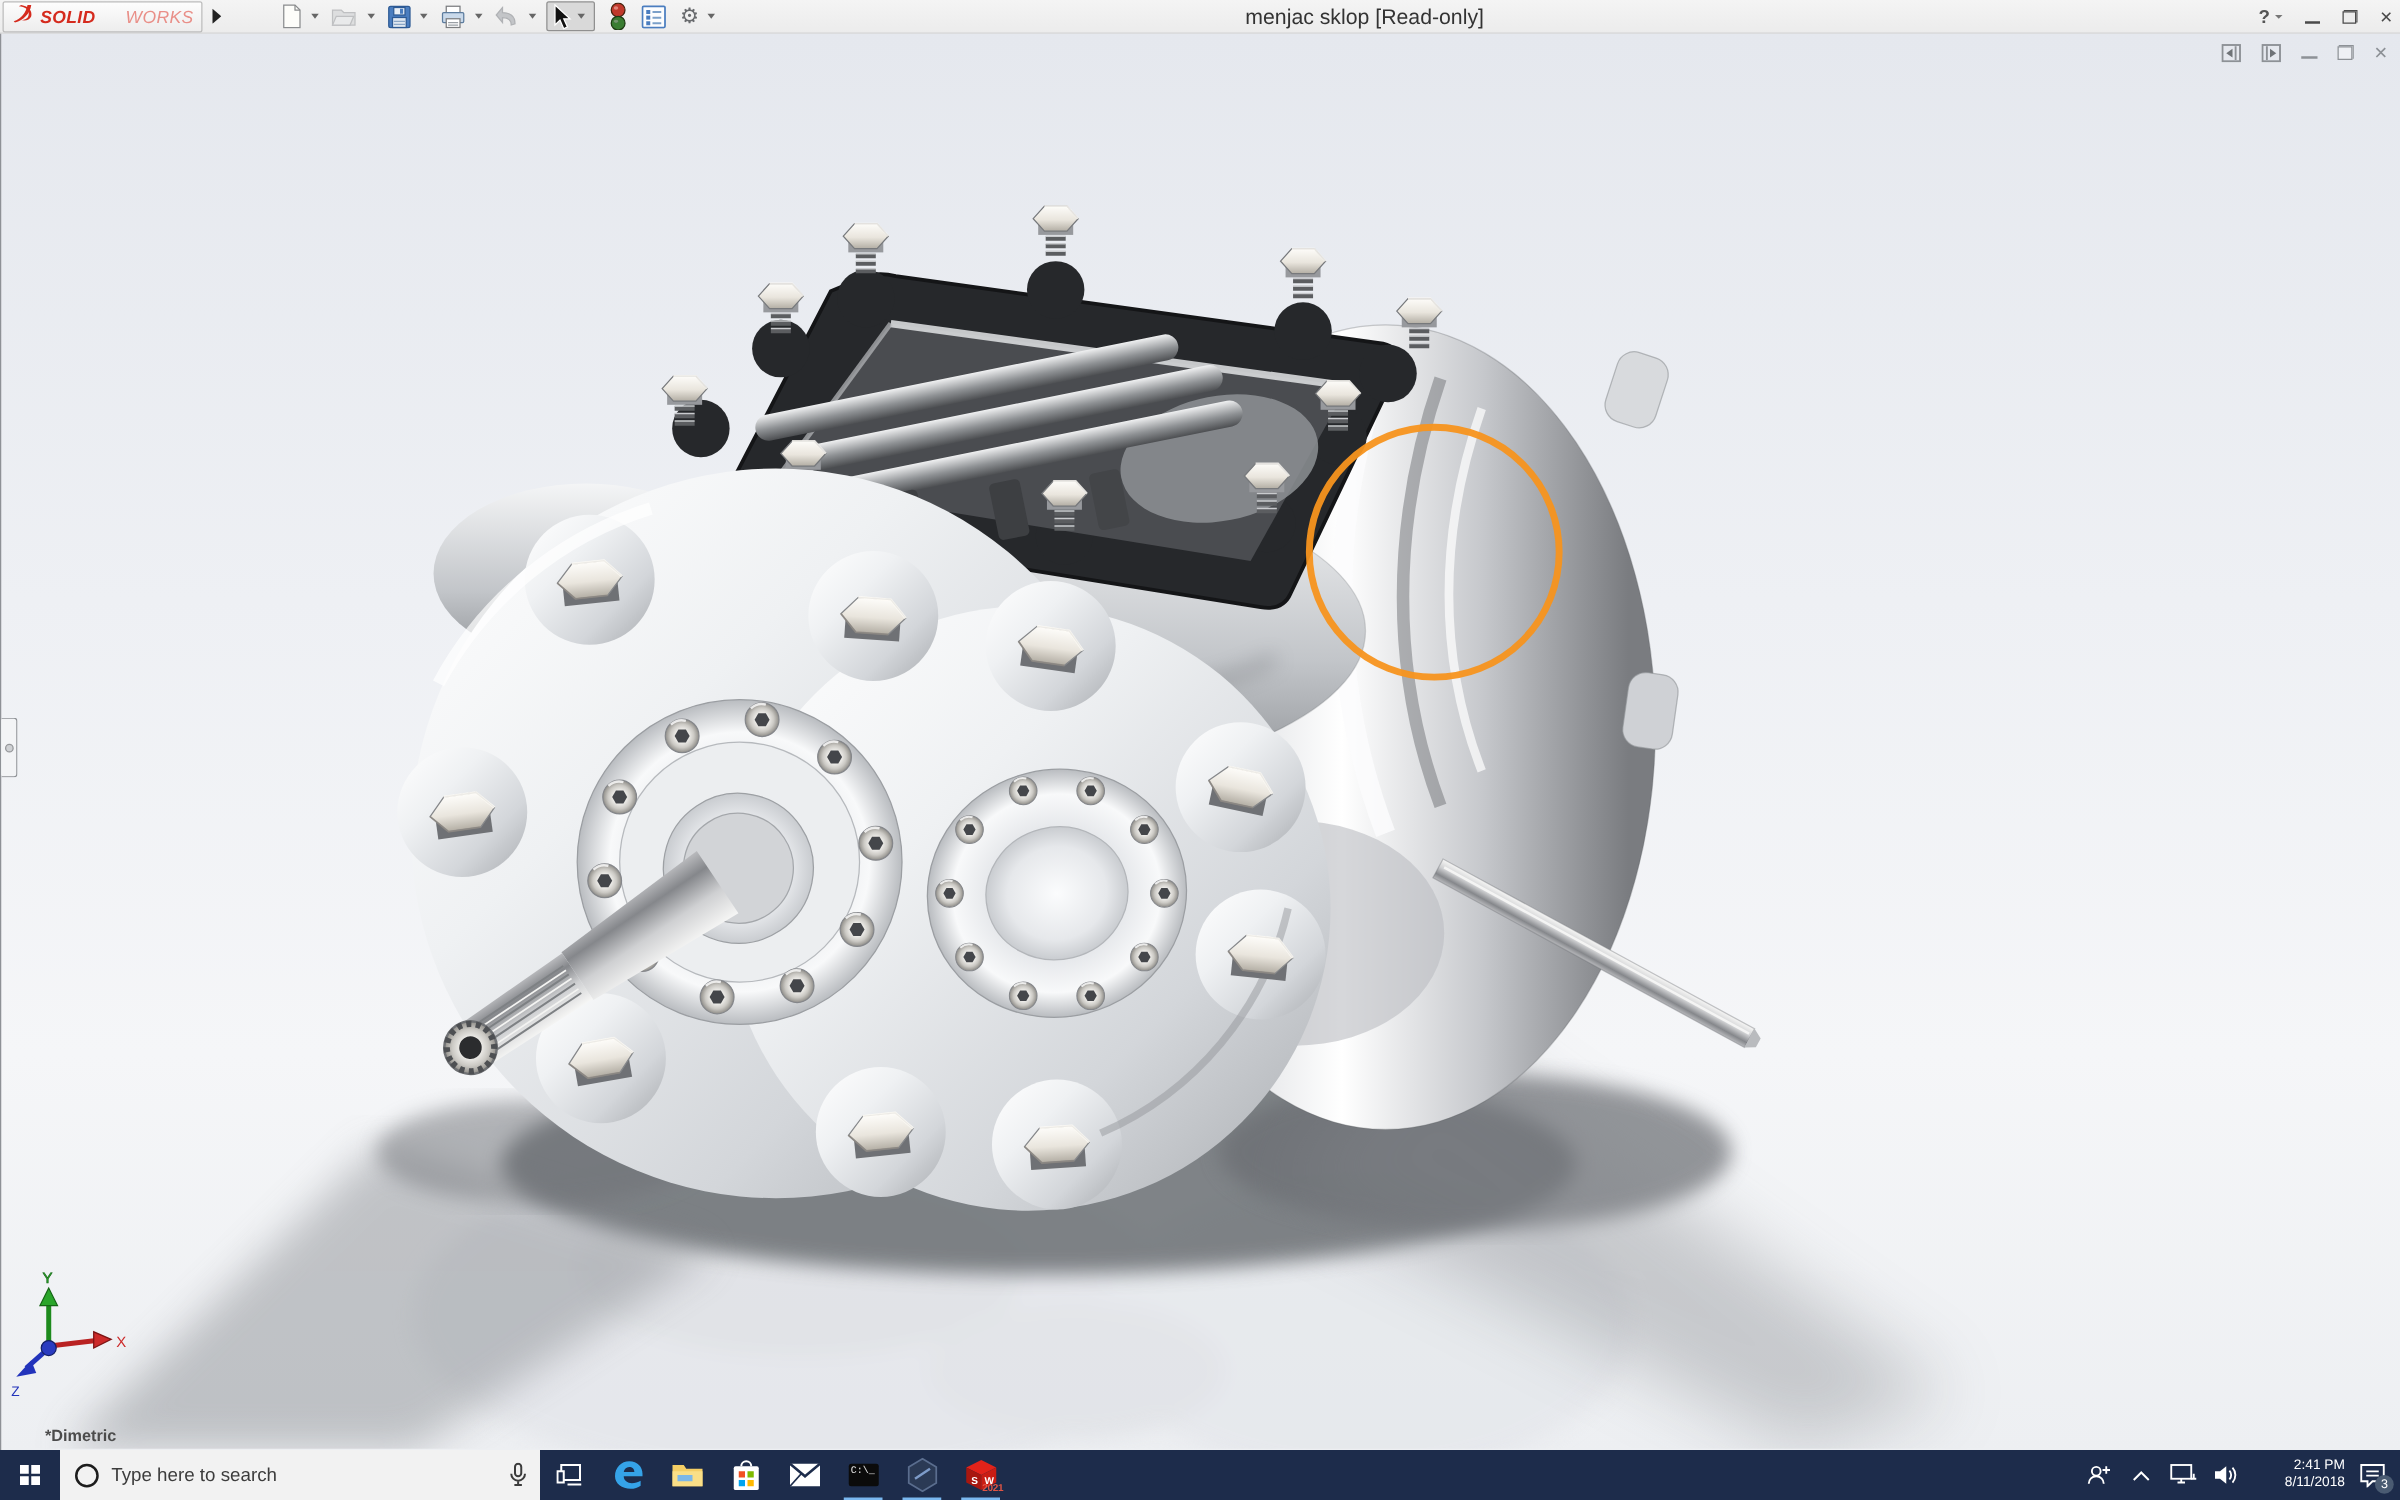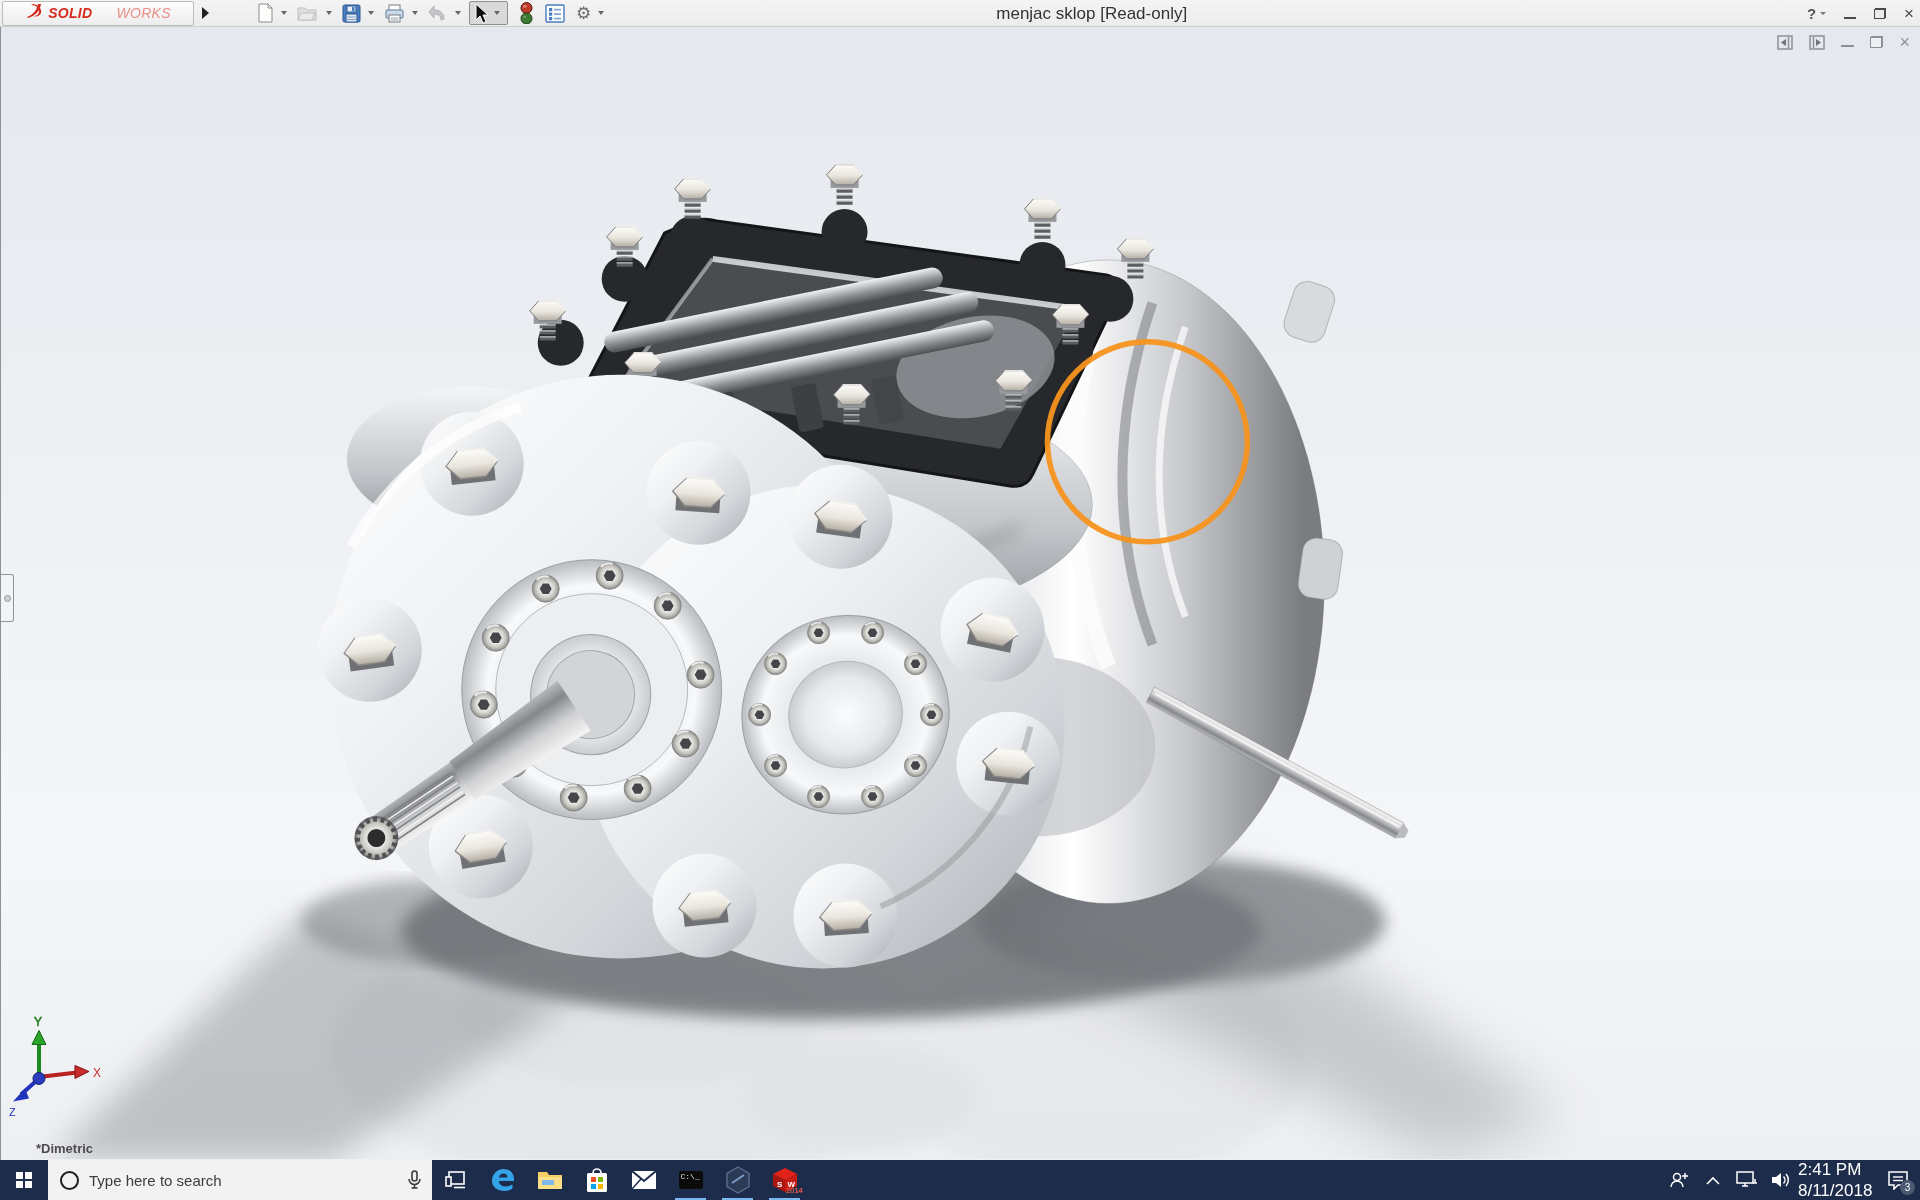--- a/index.html
+++ b/index.html
@@ -4,21 +4,21 @@
 <style>
   * { margin:0; padding:0; box-sizing:border-box; }
   html,body { width:1920px; height:1200px; overflow:hidden;
     font-family:"Liberation Sans","DejaVu Sans",sans-serif; }
   body { position:relative; background:#f0f1f3; }
 
   
   .titlebar { position:absolute; top:0; left:0; width:1920px; height:27px;
     background:linear-gradient(#f4f4f4,#ececec); border-bottom:1px solid #cfcfcf;
     display:flex; align-items:center; }
-  .brandbox { height:25px; width:192px; margin-left:2px; display:flex; align-items:center;
+  .brandbox { height:25px; width:160px; margin-left:2px; display:flex; align-items:center;
     justify-content:center; background:linear-gradient(#fdfdfd,#ededed);
     border:1px solid #bdbdbd; border-radius:2px; }
   .brand-ds { color:#d52b1e; font-weight:bold; font-style:italic; font-size:17px; margin-right:3px;}
   .brand-solid { color:#d52b1e; font-weight:bold; font-style:italic; font-size:14px; letter-spacing:.3px;}
   .brand-works { color:#e98f88; font-style:italic; font-size:14px; letter-spacing:.3px;margin-left:24px;}
   .flyout { width:14px; height:19px; margin-left:4px; display:flex; align-items:center; justify-content:center;}
   .flyout svg{display:block;}
   .tb-icons { display:flex; align-items:center; margin-left:42px; gap:2px; }
   .tb-btn { height:24px; display:flex; align-items:center; padding:0 2px; }
   .tb-btn svg { display:block; }
@@ -70,21 +70,21 @@
   .searchbox input::placeholder { color:#3c3c3c; opacity:1;}
   .tb-app { width:47px; display:flex; align-items:center; justify-content:center; position:relative;}
   .tb-app.running::after { content:""; position:absolute; bottom:0; left:8px; right:8px; height:2.5px; background:#7ab8f0;}
   .cmd-ic { width:24px; height:18px; background:#0b0b0b; border-radius:2px; color:#e8e8e8;
     font-family:"Liberation Mono","DejaVu Sans Mono",monospace; font-size:8px; padding:2px 2px; line-height:1;}
   .hex-ic svg{display:block;}
   .sw-ic { position:relative; width:28px; height:26px;}
   .sw-2017 { position:absolute; right:-4px; bottom:-2px; font-size:8px; font-weight:bold; color:#e05545; letter-spacing:-.3px;}
   .tray { margin-left:auto; display:flex; align-items:center; gap:0;}
   .tray-ic { width:34px; display:flex; align-items:center; justify-content:center; height:40px;}
-  .clock { width:78px; text-align:left; color:#fff; font-size:17px; line-height:1.25; }
+  .clock { width:78px; text-align:right; color:#fff; font-size:11px; line-height:1.25; }
   .action { position:relative; width:44px; height:40px; display:flex; align-items:center; justify-content:center;}
   .action .badge { position:absolute; right:5px; bottom:5px; width:15px; height:15px; border-radius:50%;
     background:#4a5b72; color:#fff; font-size:10px; display:flex; align-items:center; justify-content:center;}
 </style>
 </head>
 <body>
 
 <div class="titlebar">
   <div class="brandbox">
     <span class="brand-ds">
@@ -528,21 +528,21 @@
   </div>
   <div class="tb-app running">
     <span class="sw-ic">
       <svg width="28" height="26" viewBox="0 0 28 26">
         <polygon points="14,1 26,7 14,13 2,7" fill="#e2231a"></polygon>
         <polygon points="2,7 14,13 14,25 2,19" fill="#a8170f"></polygon>
         <polygon points="26,7 14,13 14,25 26,19" fill="#c91d14"></polygon>
         <text x="6" y="20" font-size="8" font-weight="bold" fill="#fff">S</text>
         <text x="16.5" y="20" font-size="8" font-weight="bold" fill="#fff">W</text>
       </svg>
-      <span class="sw-2017">2014</span>
+      <span class="sw-2017">2021</span>
     </span>
   </div>
 
   <div class="tray">
     <div class="tray-ic">
       <svg width="20" height="20" viewBox="0 0 20 20">
         <circle cx="8" cy="7" r="3.5" fill="none" stroke="#fff" stroke-width="1.5"></circle>
         <path d="M2,17 a6,6 0 0 1 12,0" fill="none" stroke="#fff" stroke-width="1.5"></path>
         <line x1="16" y1="3" x2="16" y2="9" stroke="#fff" stroke-width="1.5"></line>
         <line x1="13" y1="6" x2="19" y2="6" stroke="#fff" stroke-width="1.5"></line>

